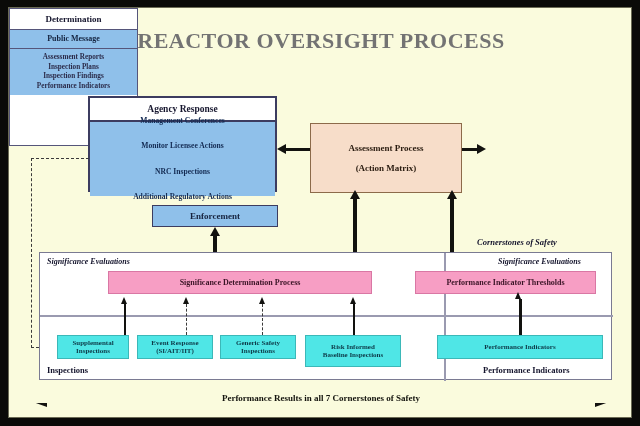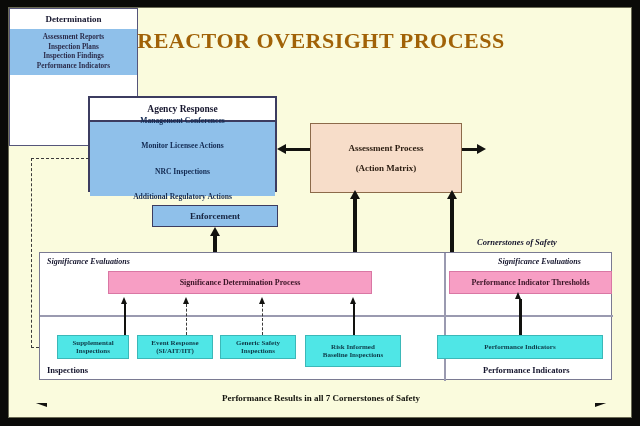--- a/index.html
+++ b/index.html
@@ -5,21 +5,21 @@
   html,body{margin:0;padding:0;background:#000;}
   body{width:640px;height:426px;overflow:hidden;
        font-family:"Liberation Serif", serif;}
   #frame{position:absolute;left:0;top:0;width:640px;height:426px;
          background:#0a0a08;box-sizing:border-box;}
   #canvas{position:absolute;left:8px;top:7px;width:624px;height:411px;
           background:#fafbdd;border:1px solid #6b6b55;box-sizing:border-box;
           overflow:hidden;}
 
   .ttl{position:absolute;left:0;top:20px;width:624px;text-align:center;
-       font-size:22px;font-weight:bold;letter-spacing:.5px;color:#a16207;
+       font-size:22px;font-weight:bold;letter-spacing:.5px;color:#737373;
        font-family:"Liberation Serif", serif;}
 
   .box{position:absolute;box-sizing:border-box;display:flex;
        align-items:center;justify-content:center;text-align:center;
        color:#141432;line-height:1.12;}
 
   
   #agency{left:79px;top:88px;width:189px;height:96px;border:2px solid #3c3c60;
           background:#701a75;display:block;}
   #agency .hdr{height:22px;line-height:22px;font-size:9.5px;font-weight:bold;
@@ -62,21 +62,21 @@
   #hdiv{position:absolute;left:0;top:62px;width:573px;height:1.5px;background:#9a9ab0;}
 
   .secLbl{position:absolute;font-size:8px;font-weight:bold;font-style:italic;
           color:#14142c;}
   .outLbl{position:absolute;font-size:8.5px;font-weight:bold;color:#14142c;}
 
   .pink{position:absolute;background:#f79ec4;border:1px solid #d977a4;
         box-sizing:border-box;display:flex;align-items:center;
         justify-content:center;font-size:8px;font-weight:bold;color:#3a1426;}
   #sdp{left:99px;top:263px;width:264px;height:23px;}
-  #pit{left:440px;top:263px;width:163px;height:23px;}
+  #pit{left:406px;top:263px;width:181px;height:23px;}
 
   .cyan{position:absolute;background:#4fe6e6;border:1px solid #3bb8b8;
         box-sizing:border-box;display:flex;flex-direction:column;
         align-items:center;justify-content:center;text-align:center;
         font-size:7px;font-weight:bold;color:#0d3a48;line-height:1.2;}
   #insp1{left:48px;top:327px;width:72px;height:24px;}
   #insp2{left:128px;top:327px;width:76px;height:24px;}
   #insp3{left:211px;top:327px;width:76px;height:24px;}
   #insp4{left:296px;top:327px;width:96px;height:32px;}
   #piBox{left:428px;top:327px;width:166px;height:24px;}
@@ -129,20 +129,21 @@
 
   <div class="box" id="enforce">Enforcement</div>
 
   <div class="box" id="assess">
     <div>Assessment Process</div>
     <div>(Action Matrix)</div>
   </div>
 
   <div id="comm">
     <div class="chdr">Determination</div>
+    <div class="pm">Public Message</div>
     <div class="lst">
       <div>Assessment Reports</div>
       <div>Inspection Plans</div>
       <div>Inspection Findings</div>
       <div>Performance Indicators</div>
     </div>
   </div>
 
   <div class="ln hthin" style="left:276px;top:140px;width:25px;height:3px;"></div>
   <div class="ahead-left" style="left:268px;top:136px;"></div>

